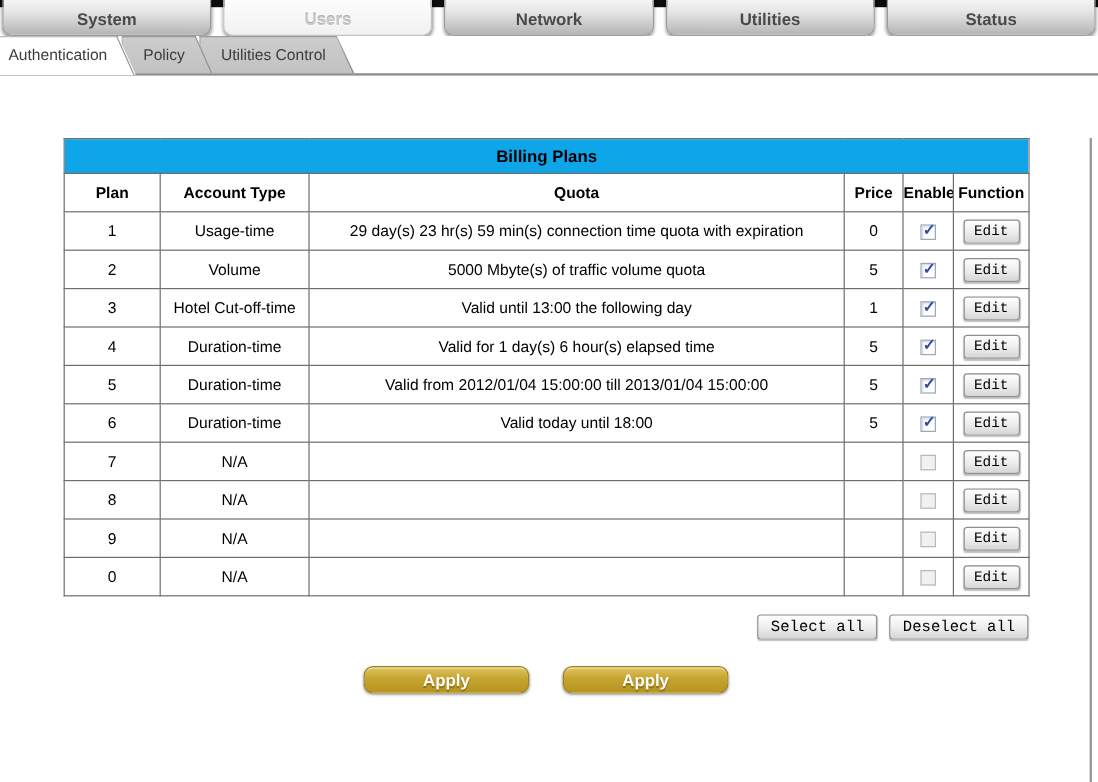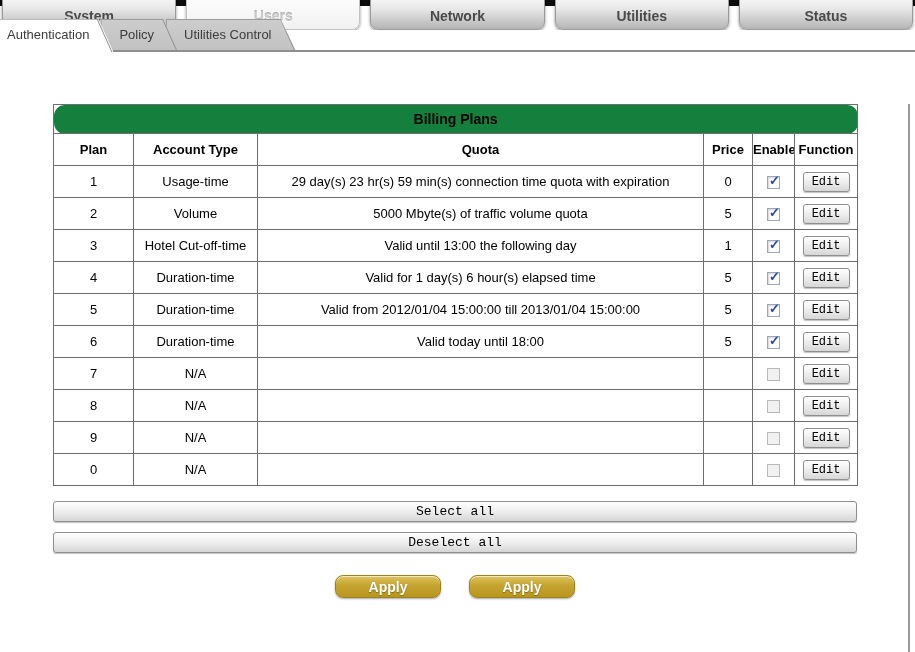--- a/index.html
+++ b/index.html
@@ -14,21 +14,21 @@
              background:linear-gradient(#fdfdfd, #e7e7e7 45%, #b4b4b4);
              color:#4a4a4a; font-weight:bold; font-size:14px;
              display:flex; align-items:center; justify-content:center;
              padding-top:9px; cursor:pointer;
              box-shadow:0 1px 3px rgba(0,0,0,.45); }
   .nav-btn.active { background:linear-gradient(#ffffff, #f1f1f1);
                     border-color:#c2c2c2; color:#c9c9c9;
                     text-shadow:0 1px 0 #fff, 0 -1px 0 #aaa; }
 
   
-  .tabs-row { position:relative; height:22px; padding-left:0;
+  .tabs-row { position:relative; height:33px; padding-left:0;
               border-bottom:2px solid #8f8f8f; display:flex; align-items:flex-end; }
   .tab { position:relative; height:31px; line-height:31px; padding:0 24px 0 7px;
          font-size:13px; color:#3c3c3c; cursor:pointer;
          clip-path:polygon(0 0, calc(100% - 15px) 0, 100% 100%, 0 100%);
          background:linear-gradient(#cdcdcd,#c2c2c2);
          box-shadow:inset 0 1px 0 #9b9b9b, inset 1px 0 0 #9b9b9b; }
   .tab + .tab { margin-left:-12px; padding-left:18px; }
   .tab .edge { position:absolute; top:0; bottom:0; right:8px; width:1px;
                background:#8f8f8f; transform:skewX(24deg); }
   .tab.active { background:#fff; z-index:5; margin-bottom:-2px; height:33px;
@@ -38,47 +38,47 @@
   
   .content { position:relative; height:589px; margin-right:5px;
              border-right:2px solid #9a9a9a; border-bottom:3px solid #9a9a9a;
              background:#fff; }
 
   
   table.billing { border-collapse:collapse; width:804px; margin:52px 0 0 53px;
                   font-size:13px; color:#000; table-layout:fixed; }
   table.billing th, table.billing td { border:1px solid #6e6e6e; text-align:center;
                                        overflow:hidden; white-space:nowrap; }
-  th.title { background:#15803d; height:29px; font-size:14px; font-weight:bold;border-radius:11px; }
+  th.title { background:#0ea5e9; height:29px; font-size:14px; font-weight:bold; }
   tr.cols th { height:32px; font-weight:bold; background:#fff;margin-top:18px; }
   table.billing td { height:32px; background:#fff; }
 
   
   .cb { display:inline-block; width:13px; height:13px; border:1px solid #9aa7c0;
         background:#fff; position:relative; vertical-align:middle; cursor:pointer;
         box-shadow:inset 1px 1px 2px rgba(0,0,0,.18); }
   .cb.checked::after { content:"\2713"; position:absolute; top:-4px; left:1px;
                        color:#2b4ea2; font-size:13px; font-weight:bold; }
   .cb.unchecked { background:#f1f1f1; border-color:#b9b9b9; box-shadow:none; }
 
   
   .btn-std { display:inline-block; height:21px; padding:0 10px; cursor:pointer;
              border:1px solid #8f8f8f; border-radius:3px; font-size:13px; color:#000;
              background:linear-gradient(#ffffff,#ececec 55%,#d6d6d6);
              box-shadow:0 1px 1px rgba(0,0,0,.25);
              font-family:Liberation Mono, monospace; }
   .btn-edit { width:47px; height:20px; padding:0; font-size:12px; }
 
   .select-row { width:804px; margin:15px 0 0 53px; display:flex;
-                justify-content:flex-end; gap:10px;flex-direction:column; }
+                justify-content:flex-end; gap:10px; }
 
   
   .apply-row { width:804px; margin:22px 0 0 53px; display:flex;
                justify-content:center; gap:28px; }
-  .btn-gold { width:106px; height:23px; border:1px solid #9d831c; border-radius:8px;
+  .btn-gold { width:138px; height:23px; border:1px solid #9d831c; border-radius:8px;
               cursor:pointer; color:#fff; font-weight:bold; font-size:14px;
               font-family:"Liberation Sans", sans-serif;
               background:linear-gradient(#dfc45e, #c5a430 45%, #b8951f);
               text-shadow:0 1px 1px rgba(95,75,0,.6);
               box-shadow:inset 0 1px 0 rgba(255,255,255,.65), 0 1px 2px rgba(0,0,0,.35); }
 </style>
 </head>
 <body>
 
 <div class="topnav">

